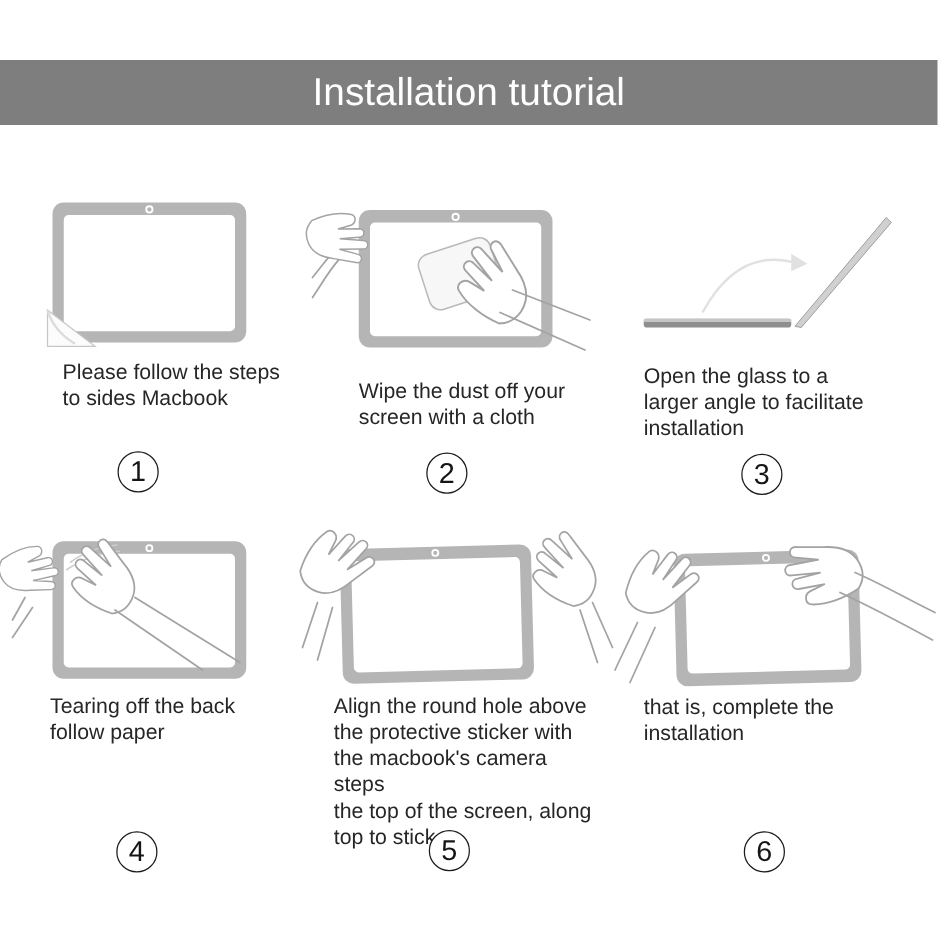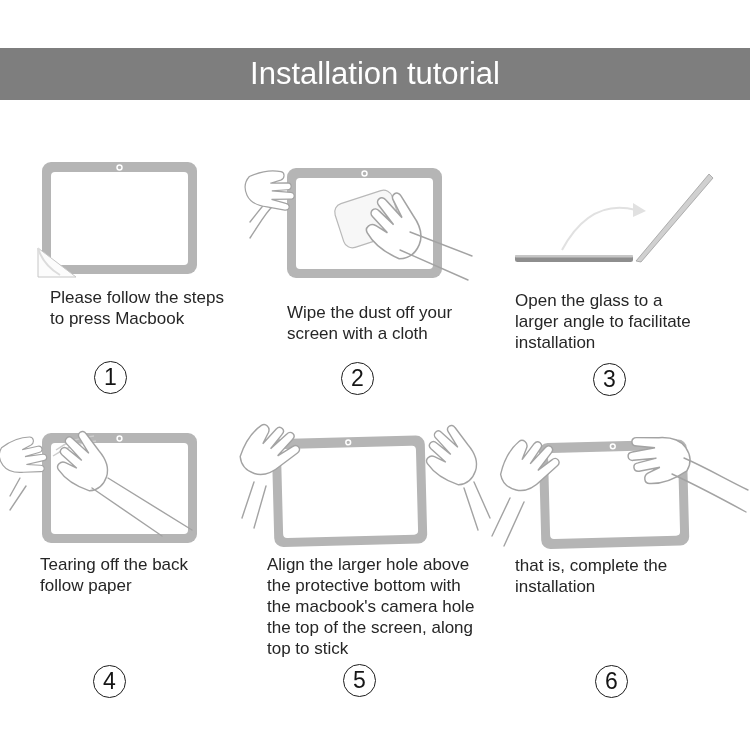--- a/index.html
+++ b/index.html
@@ -43,21 +43,21 @@
   <rect x="6" y="0" width="155" height="112" rx="9" fill="var(--bezel)"></rect>
   <rect x="15" y="10" width="137" height="93" rx="4" fill="var(--screen)"></rect>
   <circle cx="83.5" cy="5.5" r="2.5" fill="none" stroke="#fff" stroke-width="1.5"></circle>
   <g>
     <path d="M2,86 L40,115 L2,115 Z" fill="#fcfcfc" stroke="#c6c6c6" stroke-width="1"></path>
     <path d="M2,86 Q7,103 24,113" fill="none" stroke="#dcdcdc" stroke-width="2"></path>
   </g>
 </svg>
 <div class="caption" style="left:50px;top:287px;width:180px">
   <div>Please follow the steps</div>
-  <div>to press Macbook</div>
+  <div>to sides Macbook</div>
 </div>
 <div class="badge" style="left:94px;top:361px">1</div>
 
 <svg class="ill" style="left:250px;top:160px" width="224" height="124" viewBox="0 0 224 124">
   <rect x="37" y="8" width="155" height="110" rx="9" fill="var(--bezel)"></rect>
   <rect x="46" y="18" width="137" height="91" rx="4" fill="var(--screen)"></rect>
   <circle cx="114.5" cy="13.5" r="2.5" fill="none" stroke="#fff" stroke-width="1.5"></circle>
   <g>
     <path class="arm" d="M0,62 C8,52 14,44 18,40"></path>
     <path class="arm" d="M0,78 C10,63 16,52 23,46"></path>
@@ -140,23 +140,23 @@
   </g>
   <g>
     <path class="arm" d="M250,92 L234,56"></path>
     <path class="arm" d="M238,104 L224,62"></path>
     <g transform="translate(175,-18) rotate(-45 40 45)">
       <path class="hand" d="M20,70 C14,58 11,44 13,33 C14,28 21,28 23,33 L27,45 L26,25 C26,19 34,19 34,25 L36,43 L37,21 C37,15 45,15 45,21 L46,43 L50,26 C51,20 59,21 58,27 L55,48 C54,60 50,68 42,72 C34,76 26,75 20,70 Z"></path>
     </g>
   </g>
 </svg>
 <div class="caption" style="left:267px;top:554px;width:210px">
-  <div>Align the larger hole above</div>
-  <div>the protective bottom with</div>
-  <div>the macbook's camera hole</div>
+  <div>Align the round hole above</div>
+  <div>the protective sticker with</div>
+  <div>the macbook's camera steps</div>
   <div>the top of the screen, along</div>
   <div>top to stick</div>
 </div>
 <div class="badge" style="left:343px;top:664px">5</div>
 
 <svg class="ill" style="left:492px;top:428px" width="258" height="124" viewBox="0 0 258 124">
   <g transform="rotate(-1.5 172 64)">
     <rect x="48" y="12" width="148" height="106" rx="9" fill="var(--bezel)"></rect>
     <rect x="57" y="22" width="130" height="86" rx="4" fill="var(--screen)"></rect>
     <circle cx="122" cy="17" r="2.4" fill="none" stroke="#fff" stroke-width="1.5"></circle>

